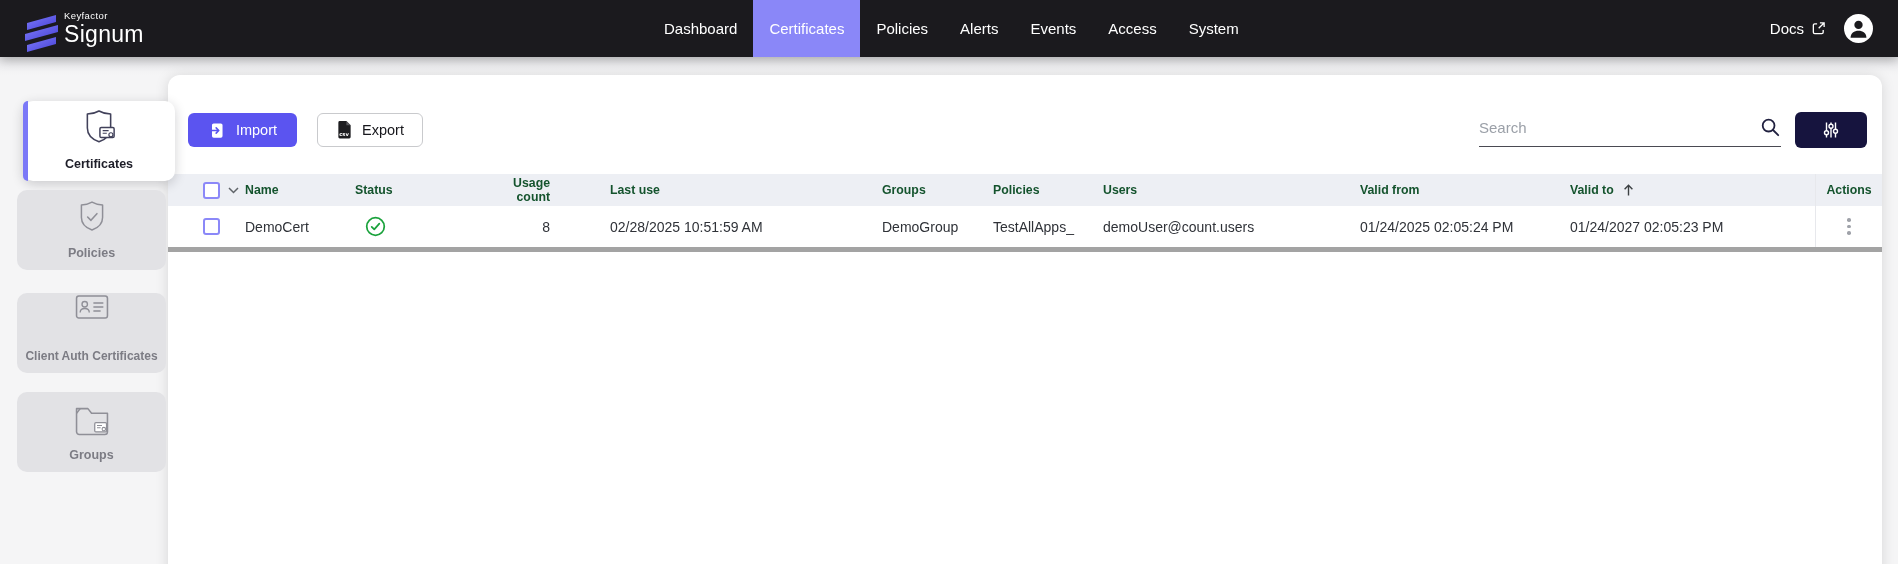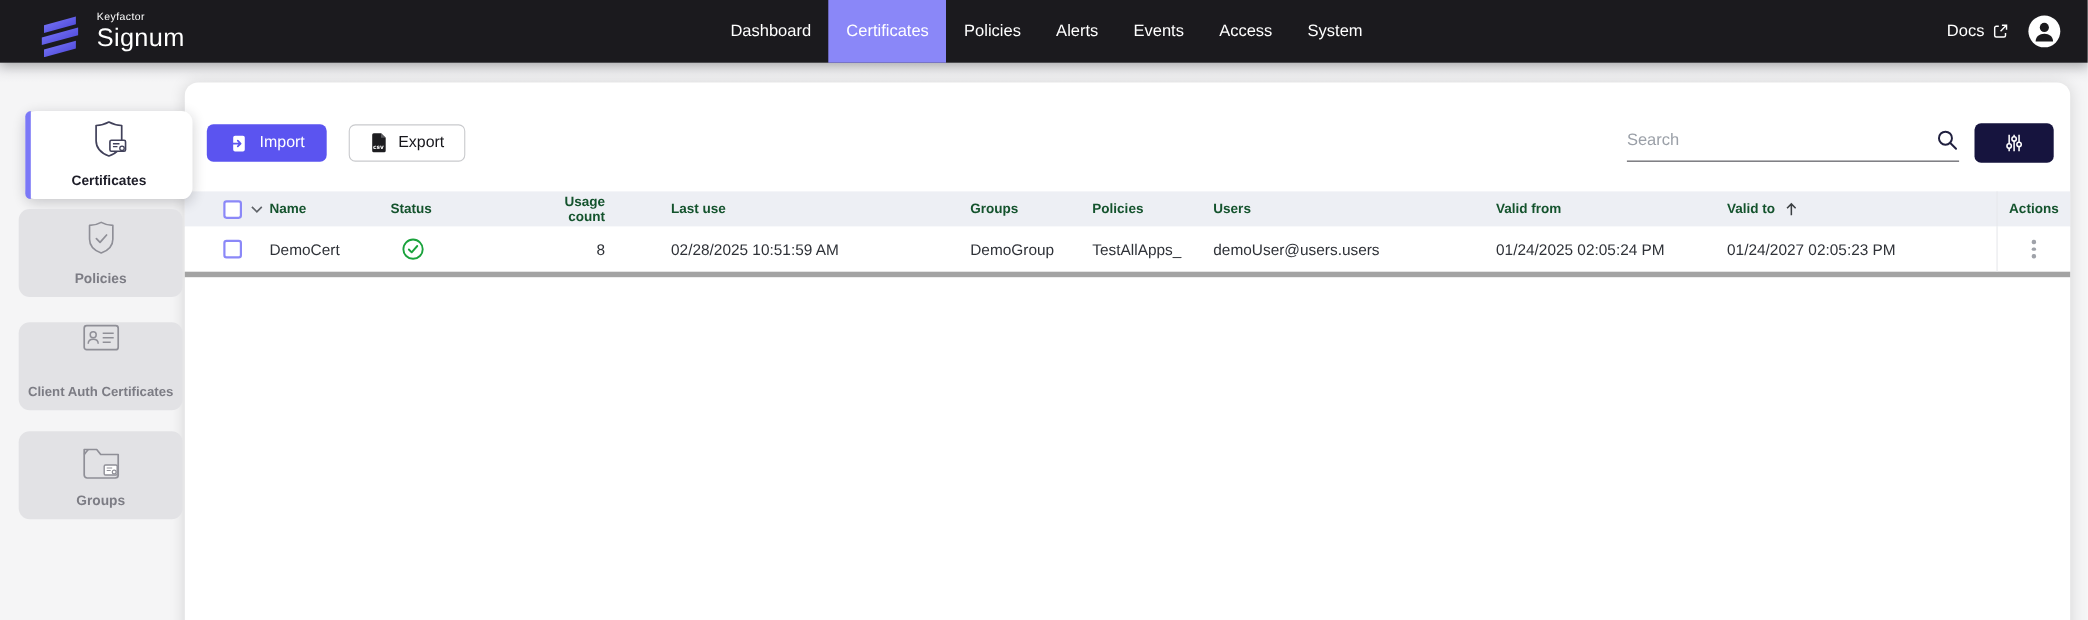--- a/index.html
+++ b/index.html
@@ -10,21 +10,21 @@
     position: relative;
     overflow: hidden;
   }
 
   
   .navbar {
     position: absolute; top: 0; left: 0; width: 100%; height: 57px;
     background: #1b1a1e; display: flex; align-items: center;
     z-index: 30; box-shadow: 0 3px 10px rgba(0,0,0,.28);
   }
-  .brand { display: flex; align-items: center; gap: 11px; padding-left: 32px; width: 648px; }
+  .brand { display: flex; align-items: center; padding-left: 19px; width: 648px; }
   .brand-text { display: flex; flex-direction: column; line-height: 1; }
   .brand-company { color: #fff; font-size: 9.5px; letter-spacing: .4px; margin-bottom: 3px; }
   .brand-product { color: #fff; font-size: 23px; font-weight: 500; letter-spacing: .3px; }
   .nav { display: flex; height: 100%; }
   .nav-item { display: flex; align-items: center; padding: 0 16px; color: #fff; font-size: 15px; cursor: pointer; white-space: nowrap; }
   .nav-item.active { background: #8a87f8; }
   .nav-right { margin-left: auto; display: flex; align-items: center; gap: 18px; padding-right: 25px; }
   .docs-link { display: flex; align-items: center; gap: 7px; color: #fff; font-size: 15px; cursor: pointer; }
   .avatar { width: 29px; height: 29px; border-radius: 50%; background: #fff; display: flex; align-items: center; justify-content: center; cursor: pointer; overflow: hidden; }
 
@@ -216,21 +216,21 @@
       <div class="cell-status">
         <svg width="21" height="21" viewBox="0 0 22 22">
           <circle cx="11" cy="11" r="9.2" stroke="#1aa23c" stroke-width="1.8" fill="none"></circle>
           <path d="M7 11.3l2.7 2.7 5.3-6" stroke="#1aa23c" stroke-width="1.8" fill="none" stroke-linecap="round" stroke-linejoin="round"></path>
         </svg>
       </div>
       <div class="cell-usage">8</div>
       <div>02/28/2025 10:51:59 AM</div>
       <div>DemoGroup</div>
       <div>TestAllApps_</div>
-      <div>demoUser@users.users</div>
+      <div>demoUser@count.users</div>
       <div>01/24/2025 02:05:24 PM</div>
       <div>01/24/2027 02:05:23 PM</div>
       <div class="cell-actions">
         <div class="kebab">
           <span></span>
             <span></span>
             <span></span>
         </div>
       </div>
     </div>

